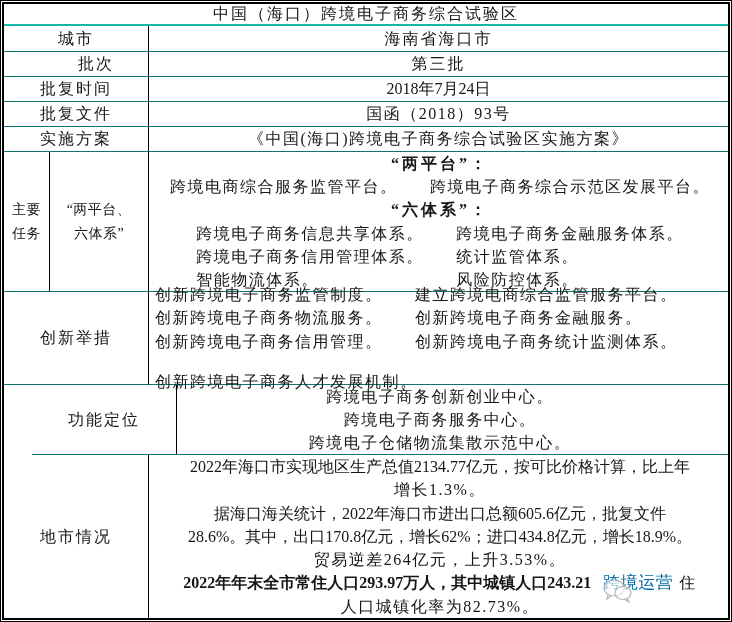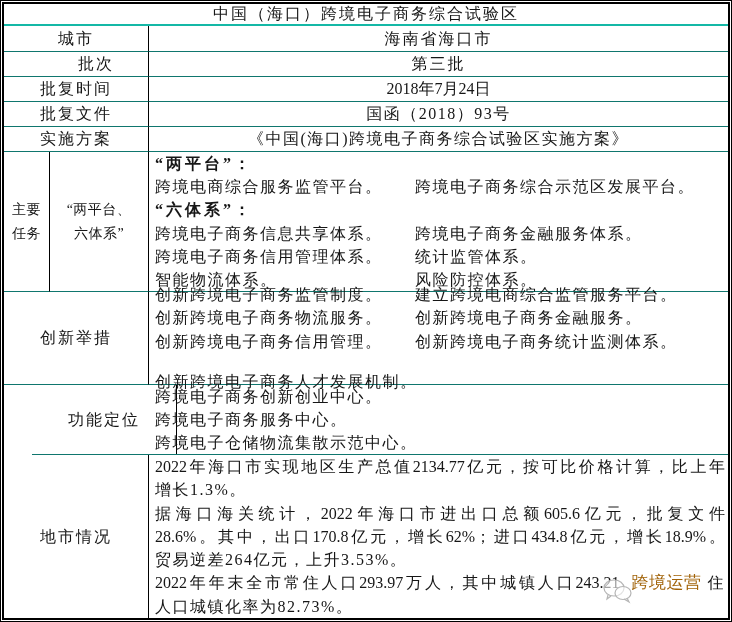--- a/index.html
+++ b/index.html
@@ -11,31 +11,31 @@
           border:2px solid #000; box-sizing:border-box; }
   .cell { position:absolute; box-sizing:border-box; display:flex;
           align-items:center; font-size:16px; line-height:23.3px; }
   .center { justify-content:center; text-align:center; }
   .bb { border-bottom:1px solid #0f766e; }
   .bb2 { border-bottom:2px solid #14b8a6; }
   .br { border-right:1px solid #000; }
   .sp { letter-spacing:1.5px; }
   .lbl { letter-spacing:2px; }
   .val { padding-left:6px; padding-right:3px; }
-  .col { display:flex; flex-direction:column; justify-content:center; width:100%; }
+  .col { display:flex; flex-direction:column; justify-content:center; width:100%;align-items:center; }
   .line { white-space:nowrap; letter-spacing:1.5px; }
   .bold { font-weight:bold; letter-spacing:3px; }
   .two { display:grid; grid-template-columns:260px 1fr; }
   .two .full { grid-column:1 / span 2;margin-top:17px; }
   .just { white-space:nowrap; text-align:justify; text-align-last:justify;
           text-justify:inter-character; letter-spacing:0; }
   .wline { display:flex; align-items:center; white-space:nowrap; }
   .wline .before { flex:1; text-align:justify; text-align-last:justify;
-                   text-justify:inter-character; letter-spacing:0; }
-  .wm-text { color:#a16207; font-size:17px; letter-spacing:0.5px; margin-left:12px;
+                   text-justify:inter-character; letter-spacing:0;font-weight:bold; }
+  .wm-text { color:#0369a1; font-size:17px; letter-spacing:0.5px; margin-left:12px;
              font-family:"DejaVu Sans","Liberation Sans",sans-serif; }
   .after { margin-left:6px; }
   .wm-icon { position:absolute; left:602px; top:578px; width:32px; height:26px; }
   .sub { font-size:14px; letter-spacing:0.5px; }
 </style>
 </head>
 <body>
 
 <div class="frame"></div>
 

